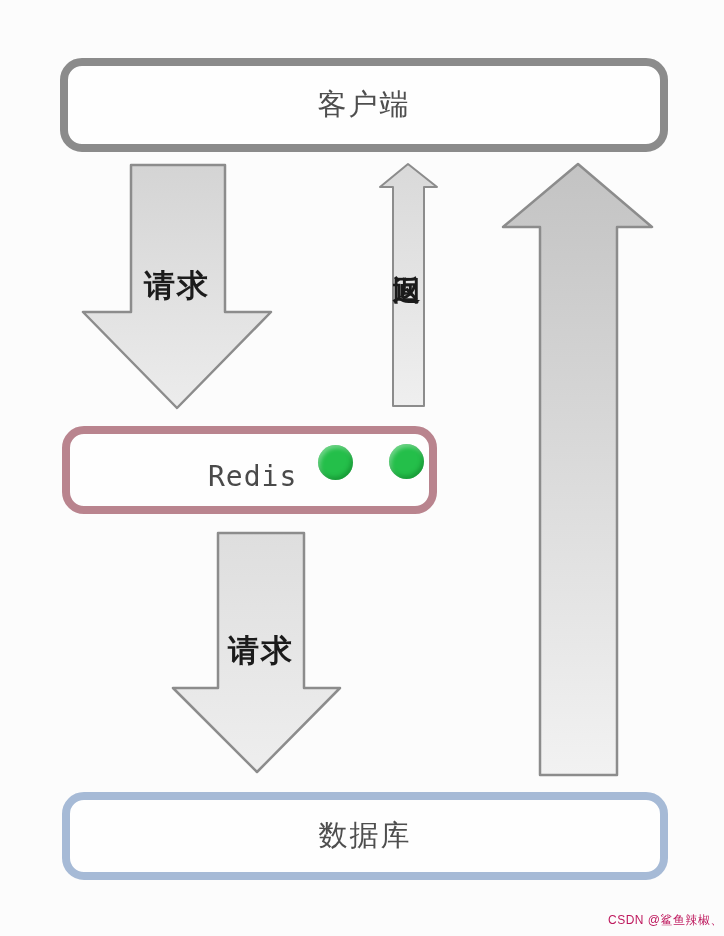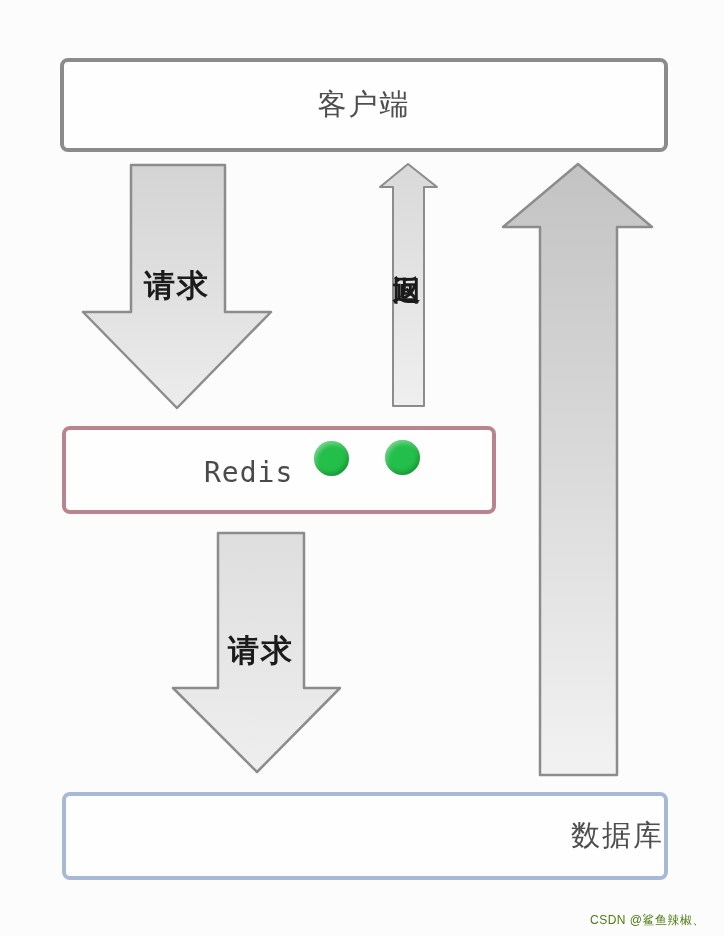--- a/index.html
+++ b/index.html
@@ -8,33 +8,33 @@
     width:724px;height:936px;
     background:#fcfcfc;
     overflow:hidden;
     font-family:"Liberation Sans", sans-serif;
   }
   .arrow-layer{position:absolute;left:0;top:0;width:724px;height:936px;}
 
   .node{
     position:absolute;
     background:#fefefe;
-    border:4px solid #a21caf;
-    border-radius:8px;
+    border:8px solid #a21caf;
+    border-radius:22px;
     display:flex;align-items:center;justify-content:center;
     box-sizing:border-box;
   }
   .node-label{
     font-size:29px;
     color:#4e4e4e;
     font-weight:500;
     letter-spacing:2px;
   }
   .node-client{left:60px;top:58px;width:608px;height:94px;}
-  .node-redis{left:62px;top:426px;width:434px;height:88px;justify-content:flex-start;}
+  .node-redis{left:62px;top:426px;width:375px;height:88px;justify-content:flex-start;}
   .node-database{left:62px;top:792px;width:606px;height:88px;}
 
   .redis-label{
     position:absolute;left:138px;top:26px;
     font-family:"DejaVu Sans Mono","Liberation Mono",monospace;
     font-size:28px;color:#4a4a4a;letter-spacing:1px;
   }
   .status-dot{
     position:absolute;width:35px;height:35px;border-radius:50%;
     background:#24bf4a;
@@ -54,22 +54,22 @@
     left:391px;top:252px;width:34px;height:90px;
     writing-mode:vertical-rl;text-orientation:upright;
     font-size:28px;letter-spacing:3px;text-align:left;
   }
   .label-hit{
     position:absolute;left:264px;top:370px;width:80px;
     font-size:27px;font-weight:500;color:#43b16a;
     text-align:center;letter-spacing:2px;
   }
   .watermark{
-    position:absolute;right:19px;bottom:7px;
-    font-size:12px;color:#4d7c0f;letter-spacing:.5px;
+    position:absolute;right:1px;bottom:7px;
+    font-size:12px;color:#be185d;letter-spacing:.5px;
   }
 </style>
 </head>
 <body>
 
 <div class="stage">
 
   <svg class="arrow-layer" viewBox="0 0 724 936">
     <defs>
       <linearGradient id="g-down1" x1="0" y1="0" x2="0" y2="1">
@@ -102,21 +102,21 @@
   <div class="node node-client" style="border-color: rgb(139, 139, 139);">
     <span class="node-label">客户端</span>
   </div>
 
   <div class="node node-redis" style="border-color: rgb(185, 132, 142);">
     <span class="redis-label">Redis</span>
     <span class="status-dot dot-1" style="background-color: rgb(36, 191, 74);"></span>
     <span class="status-dot dot-2" style="background-color: rgb(36, 191, 74);"></span>
   </div>
 
-  <div class="node node-database" style="border-color: rgb(166, 186, 214); justify-content: flex-end;">
+  <div class="node node-database" style="border-color: rgb(166, 186, 214);">
     <span class="node-label">数据库</span>
   </div>
 
   <div class="arrow-label label-request-top">请求</div>
 
   <div class="arrow-label label-return">返回</div>
 
   <div class="arrow-label label-request-bottom">请求</div>
 
 

